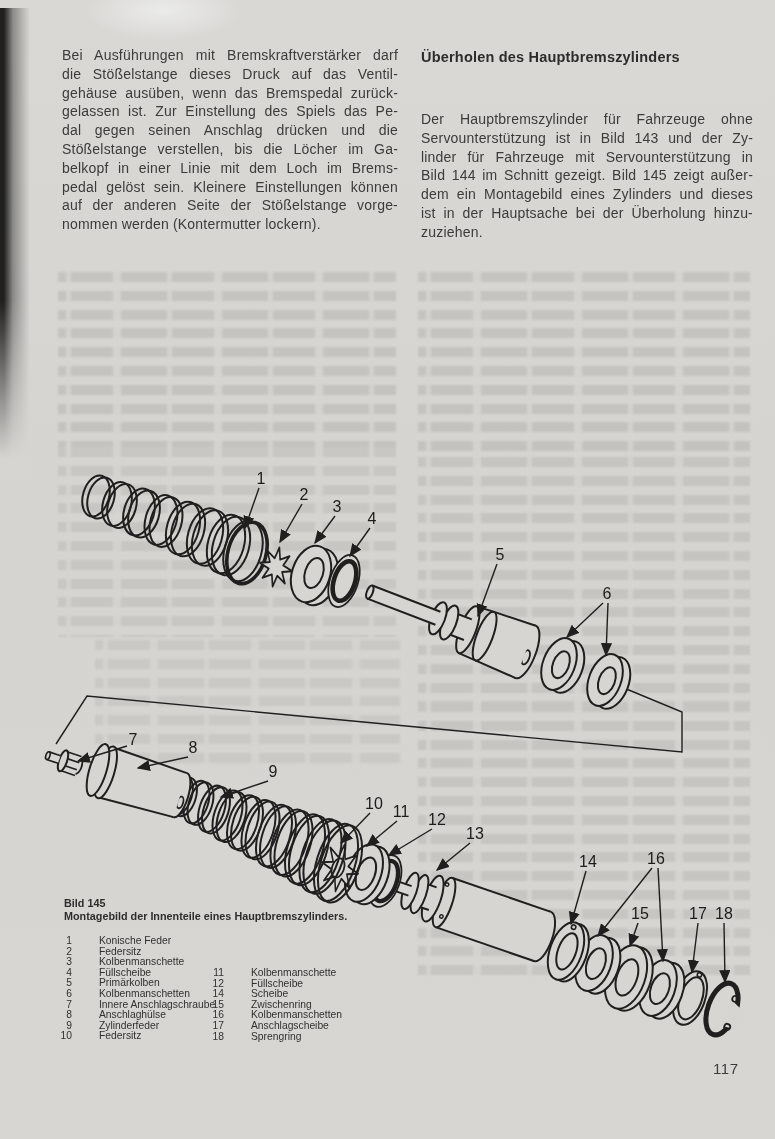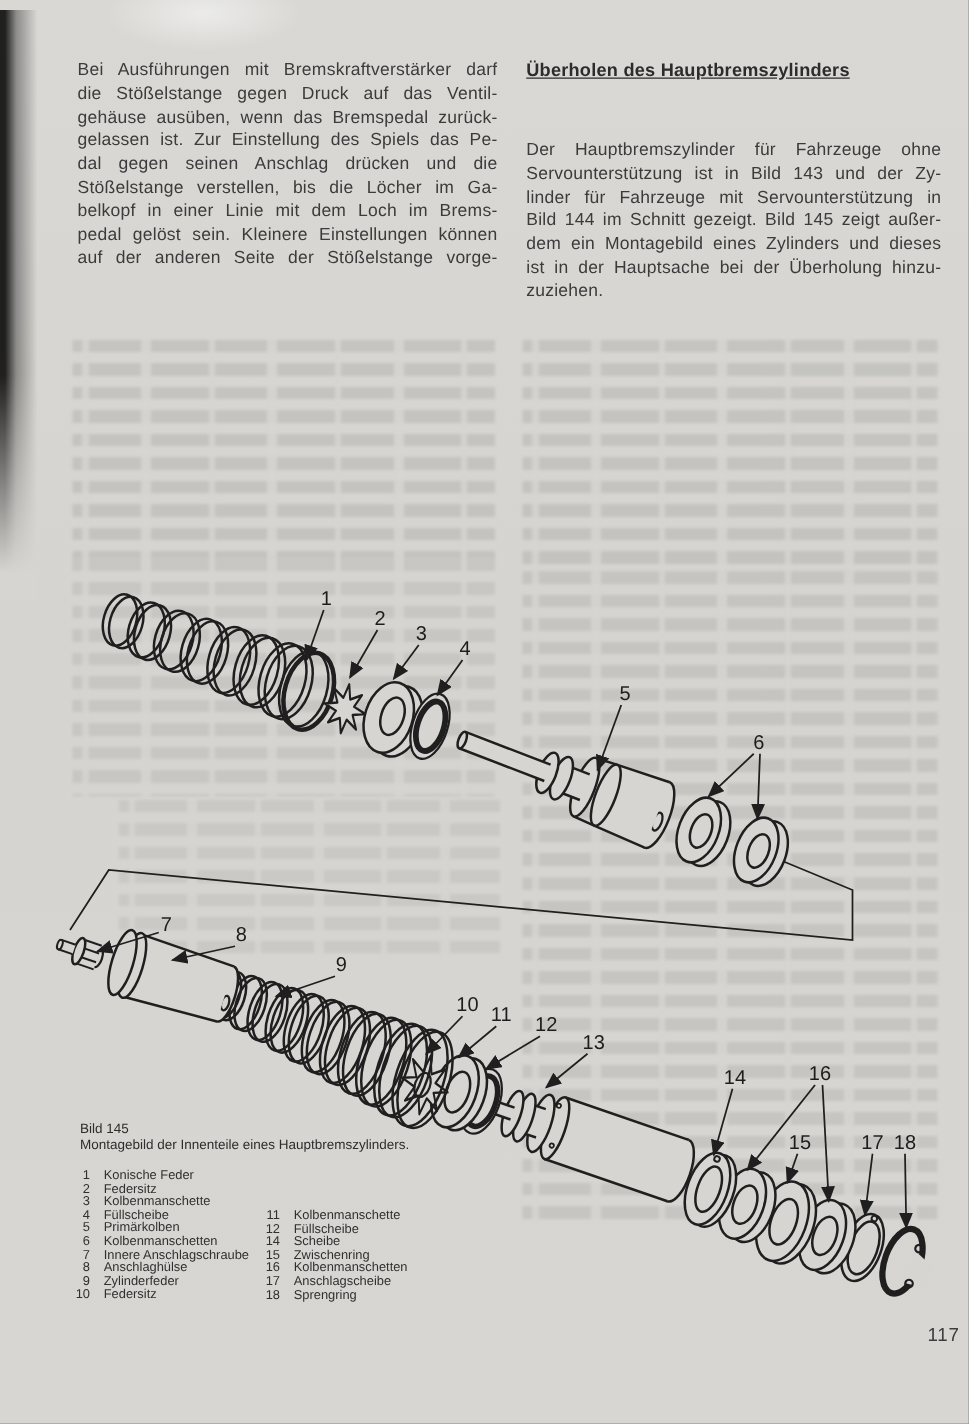--- a/index.html
+++ b/index.html
@@ -4,66 +4,67 @@
 <style>
   html,body{margin:0;padding:0;background:#7d7d7b;}
   .page{position:relative;width:775px;height:1139px;margin:0 auto;overflow:hidden;
         background:linear-gradient(180deg,#d9d8d5 0%,#d5d4d1 45%,#d7d6d3 100%);
         font-family:"Liberation Sans",sans-serif;color:#3a3a3a;}
   
   .tcol{position:absolute;font-size:14px;line-height:18.8px;letter-spacing:.2px;color:#3b3b3b;}
   .jl{display:block;height:18.8px;overflow:hidden;text-align:justify;}
   .jl::after{content:"";display:inline-block;width:100%;height:0;}
   .ll{display:block;height:18.8px;overflow:hidden;}
-  .head{position:absolute;font-size:14.5px;font-weight:bold;color:#2c2c2c;letter-spacing:.2px;text-decoration:underline;}
+  .head{position:absolute;font-size:14.5px;font-weight:bold;color:#2c2c2c;letter-spacing:.2px;}
   
   .ghost{position:absolute;pointer-events:none;filter:blur(1.1px);
     background:
       repeating-linear-gradient(90deg, rgba(214,213,210,0) 0 8px, rgba(214,213,210,.8) 8px 13px,
         rgba(214,213,210,0) 13px 55px, rgba(214,213,210,.85) 55px 63px, rgba(214,213,210,0) 63px 101px),
       repeating-linear-gradient(180deg, rgba(122,121,117,.38) 0 10px, rgba(122,121,117,0) 10px 18.8px);}
   
   .edge{position:absolute;left:0;top:8px;width:30px;height:460px;
         background:linear-gradient(90deg, rgba(16,16,15,.92) 0 4px, rgba(16,16,15,.38) 13px, rgba(16,16,15,0) 100%);}
   .edgefade{position:absolute;left:0;top:300px;width:30px;height:180px;
         background:linear-gradient(180deg, rgba(214,213,210,0), #d6d5d2 88%);}
   .corner{position:absolute;left:88px;top:0;width:150px;height:58px;
         background:radial-gradient(ellipse 110px 42px at 50% 18%, rgba(236,236,234,.95), rgba(236,236,234,0) 72%);}
   
-  .cap{position:absolute;left:64px;top:897px;color:#2d2d2d;font-size:10.8px;font-weight:normal;line-height:13px;}
+  .cap{position:absolute;left:64px;top:897px;color:#2d2d2d;font-size:10.8px;font-weight:bold;line-height:13px;}
   .plist{position:absolute;font-size:10.3px;line-height:10.6px;color:#303030;}
   .prow{display:flex;height:10.6px;}
   .pnum{width:26px;text-align:right;flex:none;}
-  .pname{margin-left:11px;white-space:nowrap;}
-  .pageno{position:absolute;left:713px;top:1060px;font-size:15px;letter-spacing:.6px;color:#3d3d3d;margin-left:29px;}
+  .pname{margin-left:27px;white-space:nowrap;}
+  .pageno{position:absolute;left:713px;top:1060px;font-size:15px;letter-spacing:.6px;color:#3d3d3d;}
   .fig{position:absolute;left:0;top:430px;}
   svg text{font-family:"Liberation Sans",sans-serif;}
 </style>
 </head>
 <body>
 
 <div class="page">
 
   <div class="ghost" style="left:58px;top:272px;width:338px;height:175px;opacity:.5"></div>
   <div class="ghost" style="left:58px;top:447px;width:338px;height:190px;opacity:.4"></div>
   <div class="ghost" style="left:95px;top:640px;width:305px;height:130px;opacity:.33"></div>
   <div class="ghost" style="left:418px;top:272px;width:332px;height:185px;opacity:.5"></div>
   <div class="ghost" style="left:418px;top:457px;width:332px;height:245px;opacity:.45"></div>
   <div class="ghost" style="left:418px;top:702px;width:332px;height:280px;opacity:.45"></div>
 
   <div class="tcol" style="left:62px;top:46px;width:336px;">
     <span class="jl">Bei Ausführungen mit Bremskraftverstärker darf</span>
-    <span class="jl">die Stößelstange gegen Druck auf das Ventil-</span>
+    <span class="jl">die Stößelstange dieses Druck auf das Ventil-</span>
     <span class="jl">gehäuse ausüben, wenn das Bremspedal zurück-</span>
     <span class="jl">gelassen ist. Zur Einstellung des Spiels das Pe-</span>
     <span class="jl">dal gegen seinen Anschlag drücken und die</span>
     <span class="jl">Stößelstange verstellen, bis die Löcher im Ga-</span>
     <span class="jl">belkopf in einer Linie mit dem Loch im Brems-</span>
     <span class="jl">pedal gelöst sein. Kleinere Einstellungen können</span>
     <span class="jl">auf der anderen Seite der Stößelstange vorge-</span>
+    <span class="ll">nommen werden (Kontermutter lockern).</span>
   </div>
 
   <div class="head" style="left:421px;top:49px;width:332px;">Überholen des Hauptbremszylinders</div>
   <div class="tcol" style="left:421px;top:110px;width:332px;">
     <span class="jl">Der  Hauptbremszylinder  für  Fahrzeuge  ohne</span>
     <span class="jl">Servounterstützung ist in Bild 143 und der Zy-</span>
     <span class="jl">linder für Fahrzeuge mit Servounterstützung in</span>
     <span class="jl">Bild 144 im Schnitt gezeigt. Bild 145 zeigt außer-</span>
     <span class="jl">dem ein Montagebild eines Zylinders und dieses</span>
     <span class="jl">ist in der Hauptsache bei der Überholung hinzu-</span>

